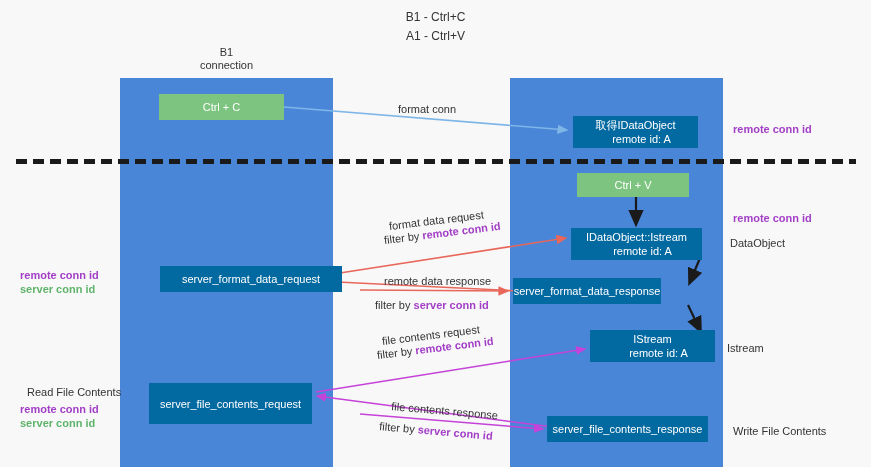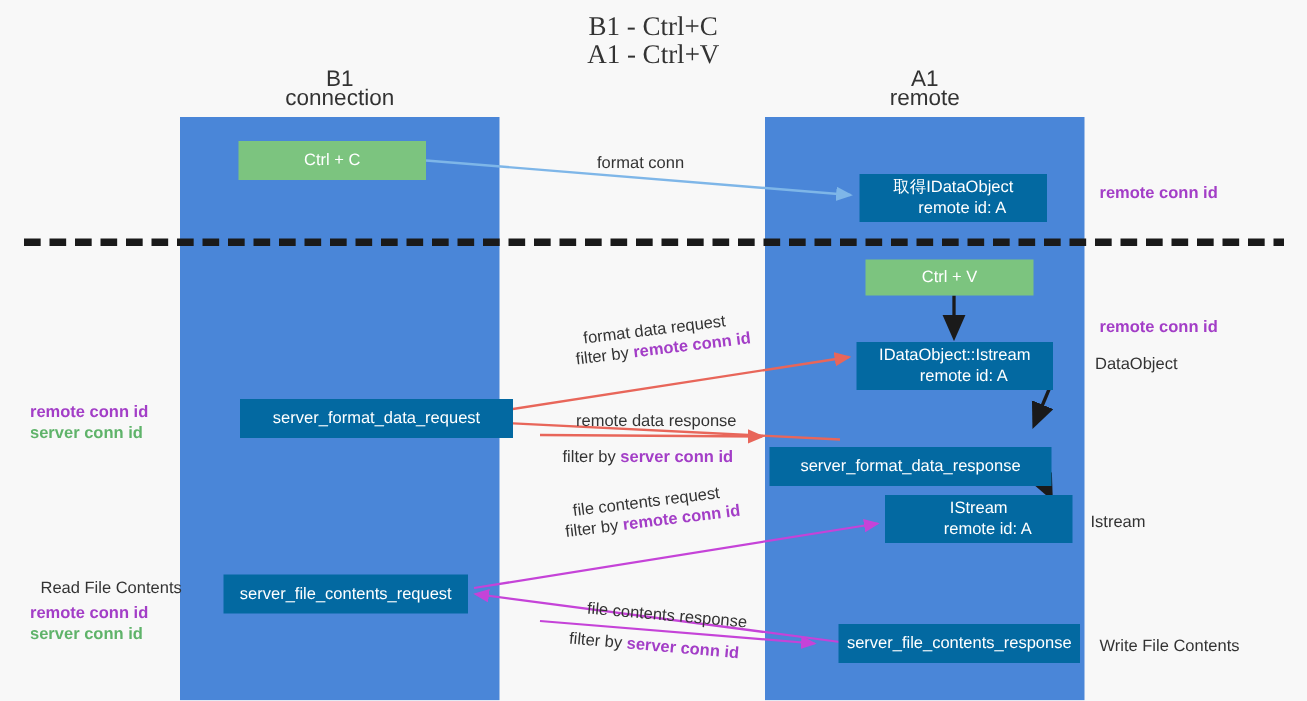--- a/index.html
+++ b/index.html
@@ -19,38 +19,37 @@
   .lane {
     position: absolute;
     background: #4a86d8;
   }
   #lane-b1 { left: 120px; top: 78px; width: 213px; height: 389px; }
   #lane-a1 { left: 510px; top: 78px; width: 213px; height: 389px; }
 
   .lane-header {
     position: absolute;
     text-align: center;
-    font-size: 15px;
+    font-size: 11px;
     color: #333333;
     line-height: 13px;
     white-space: pre-line;
   }
   #hdr-b1 { left: 120px; top: 46px; width: 213px; }
   #hdr-a1 { left: 510px; top: 46px; width: 213px; }
 
   
   #title {
     position: absolute;
     left: 0; top: 8px; width: 871px;
     text-align: center;
-    font-size: 18px;
+    font-size: 12px;
     color: #333333;
     line-height: 19px;
     white-space: pre-line;
-    font-family: Liberation Serif, serif;
   }
 
   
   #divider {
     position: absolute;
     left: 16px; top: 159px;
     width: 840px; height: 5px;
     background-image: linear-gradient(to right, #1a1a1a 0 11px, transparent 11px 17px);
     background-size: 17px 5px;
     background-repeat: repeat-x;
@@ -71,24 +70,24 @@
   }
   .node.green  { background: #7cc47f; }
   .node.orange { background: #0369a1; }
   .node .sub { font-size: 11px; margin-left: 12px; }
 
   #n-ctrlc   { left: 159px; top: 94px;  width: 125px; height: 26px; }
   #n-getido  { left: 573px; top: 116px; width: 125px; height: 32px; }
   #n-ctrlv   { left: 577px; top: 173px; width: 112px; height: 24px; }
   #n-getdata { left: 571px; top: 228px; width: 131px; height: 32px; }
   #n-sfdreq  { left: 160px; top: 266px; width: 182px; height: 26px; }
-  #n-sfdresp { left: 513px; top: 278px; width: 188px; height: 26px; margin-top: 20px; }
+  #n-sfdresp { left: 513px; top: 278px; width: 148px; height: 26px; }
   #n-istream { left: 590px; top: 330px; width: 125px; height: 32px; }
-  #n-sfcreq  { left: 149px; top: 383px; width: 163px; height: 26px; }
-  #n-sfcresp { left: 559px; top: 416px; width: 161px; height: 26px; }
+  #n-sfcreq  { left: 149px; top: 383px; width: 163px; height: 41px; }
+  #n-sfcresp { left: 547px; top: 416px; width: 161px; height: 26px; }
 
   
   .side-label {
     position: absolute;
     font-size: 11px;
     color: #333333;
     line-height: 14px;
     white-space: nowrap;
   }
   .bold-purple { color: #a33ec7; font-weight: bold; }
@@ -138,22 +137,20 @@
 <div id="stage">
 
   <div id="title">B1 - Ctrl+C
 A1 - Ctrl+V</div>
 
   <div class="lane" id="lane-b1"></div>
   <div class="lane" id="lane-a1"></div>
 
   <div class="lane-header" id="hdr-b1">B1
 connection</div>
-  <div class="lane-header" id="hdr-a1">A1
-remote</div>
 
   <div id="divider"></div>
 
   <svg id="edges" viewBox="0 0 871 467">
     <defs>
       <marker id="ah-blue" markerWidth="7" markerHeight="7" refX="6" refY="3" orient="auto">
         <path d="M0,0 L7,3 L0,6 z" fill="#7eb6e8"></path>
       </marker>
       <marker id="ah-red" markerWidth="7" markerHeight="7" refX="6" refY="3" orient="auto">
         <path d="M0,0 L7,3 L0,6 z" fill="#e8665a"></path>

